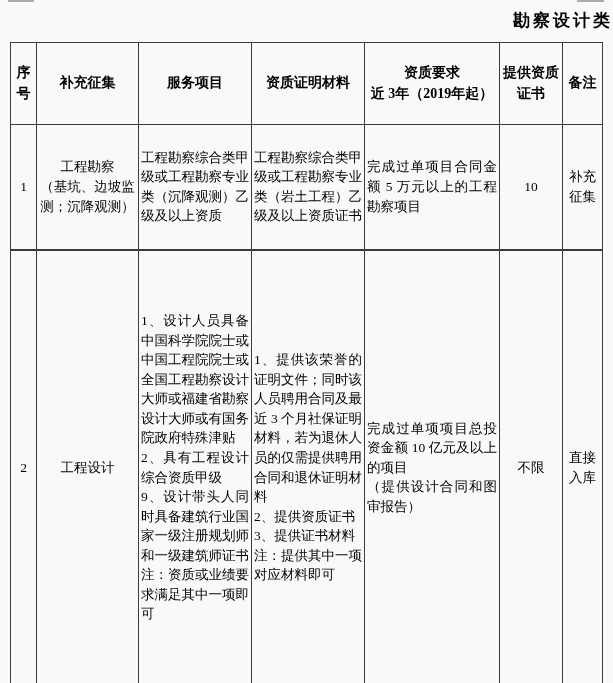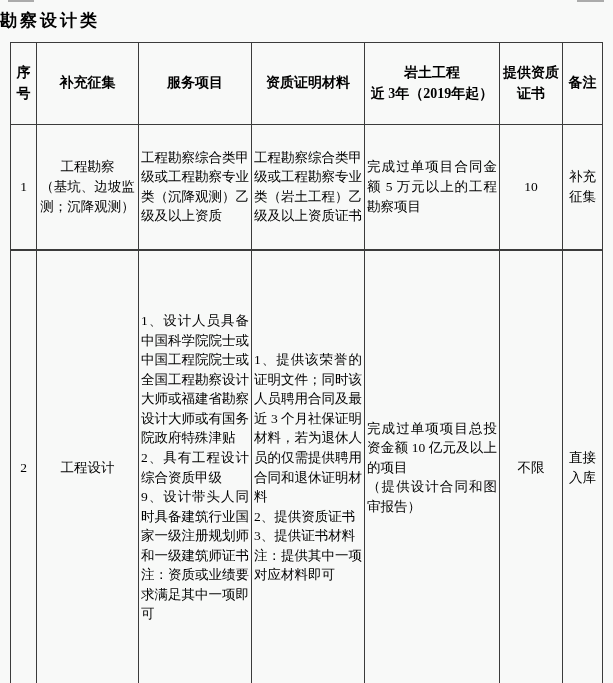--- a/index.html
+++ b/index.html
@@ -11,21 +11,21 @@
     position:relative;
     overflow:hidden;
   }
   .edge-strip{
     position:absolute;top:0;height:2px;background:#ababab;
   }
   .edge-strip.left{left:8px;width:26px;}
   .edge-strip.right{left:577px;width:27px;}
   .doc-title{
     margin:9px 0 10px 0;
-    text-align:left;
+    text-align:right;
     font-size:17px;
     font-weight:bold;
     letter-spacing:3px;
     color:#000;
   }
   table.sheet{
     table-layout:fixed;
     border-collapse:collapse;
     margin-left:10px;
     width:592px;
@@ -69,21 +69,21 @@
     <col style="width:135px">
     <col style="width:63px">
     <col style="width:40px">
   </colgroup>
   <tbody>
     <tr class="header-row">
       <th>序号</th>
       <th>补充征集</th>
       <th>服务项目</th>
       <th>资质证明材料</th>
-      <th>岩土工程
+      <th>资质要求
 近 3年（2019年起）</th>
       <th>提供资质证书</th>
       <th>备注</th>
     </tr>
     <tr class="data-row-1">
       <td class="c-center">1</td>
       <td class="c-center">工程勘察
 （基坑、边坡监测；沉降观测）</td>
       <td class="c-just">工程勘察综合类甲级或工程勘察专业类（沉降观测）乙级及以上资质</td>
       <td class="c-just">工程勘察综合类甲级或工程勘察专业类（岩土工程）乙级及以上资质证书</td>

